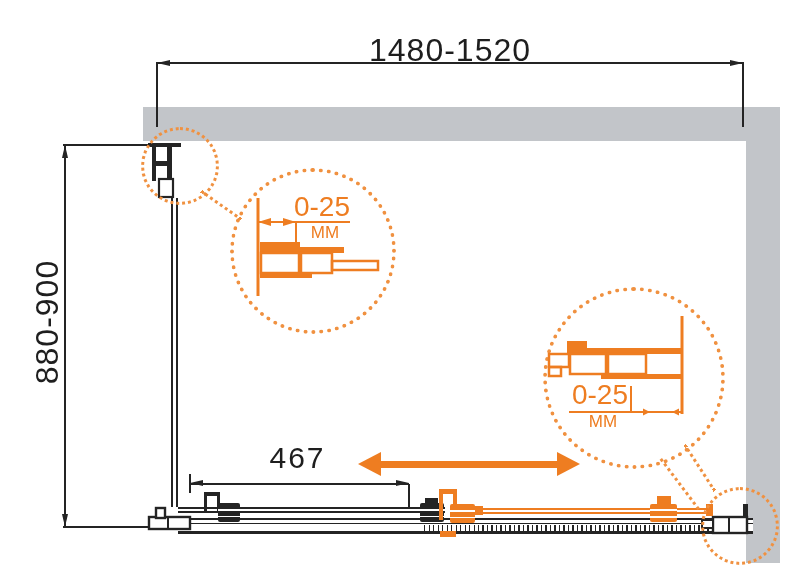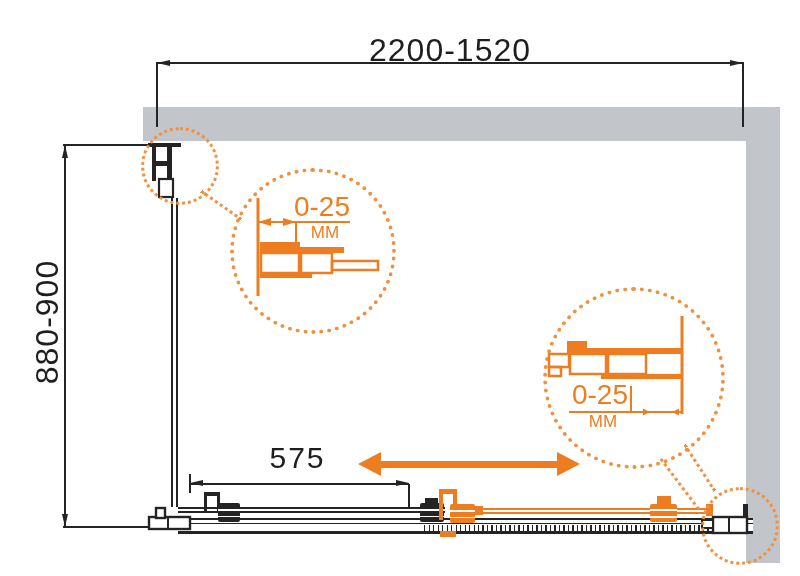--- a/index.html
+++ b/index.html
@@ -24,21 +24,21 @@
   svg text{font-family:"Liberation Sans",sans-serif;fill:#ee7d21;}
 </style>
 </head>
 <body>
 
 <div id="stage">
 
   <div class="abs" style="left:143px;top:107px;width:637px;height:34px;background:#c2c5c9;"></div>
   <div class="abs" style="left:746px;top:107px;width:34px;height:456px;background:#c2c5c9;"></div>
 
-  <div class="dim-text" style="left:310px;top:32px;width:280px;">2200-1520</div>
+  <div class="dim-text" style="left:310px;top:32px;width:280px;">1480-1520</div>
   <div class="abs blk" style="left:157px;top:62px;width:586px;height:2px;"></div>
   <div class="tri tri-left" style="left:157px;top:59.5px;"></div>
   <div class="tri tri-right" style="left:730px;top:59.5px;"></div>
   <div class="abs blk" style="left:156px;top:62px;width:2px;height:65px;"></div>
   <div class="abs blk" style="left:742px;top:62px;width:2px;height:65px;"></div>
 
   <div class="dim-text" style="left:47px;top:322px;transform:translate(-50%,-50%) rotate(-90deg);">880-900</div>
   <div class="abs blk" style="left:64px;top:145px;width:2px;height:382px;"></div>
   <div class="tri tri-up" style="left:61.5px;top:145px;"></div>
   <div class="tri tri-down" style="left:61.5px;top:514px;"></div>
@@ -87,21 +87,21 @@
   <div class="abs" style="left:453px;top:494px;width:4px;height:26px;background:#ee7d21;"></div>
   <div class="roller-org" style="left:450px;top:504px;width:25px;height:19px;"></div>
   <div class="abs" style="left:475px;top:506px;width:8px;height:9px;background:#ee7d21;"></div>
   <div class="abs" style="left:456px;top:508px;width:255px;height:6px;box-sizing:border-box;
               border-top:2px solid #ee7d21;border-bottom:2px solid #ee7d21;"></div>
   <div class="abs" style="left:706px;top:504px;width:7px;height:12px;background:#ee7d21;"></div>
   <div class="abs" style="left:657px;top:496px;width:14px;height:8px;background:#ee7d21;"></div>
   <div class="roller-org" style="left:650px;top:504px;width:27px;height:18px;"></div>
   <div class="abs" style="left:440px;top:531px;width:16px;height:6px;background:#ee7d21;"></div>
 
-  <div class="dim-text" style="left:240px;top:441px;width:115px;font-size:30px;letter-spacing:2px;">575</div>
+  <div class="dim-text" style="left:240px;top:441px;width:115px;font-size:30px;letter-spacing:2px;">467</div>
   <div class="abs blk" style="left:190px;top:483px;width:219px;height:2px;"></div>
   <div class="abs blk" style="left:189px;top:474px;width:2px;height:19px;"></div>
   <div class="tri tri-left" style="left:190px;top:480.2px;"></div>
   <div class="tri tri-right" style="left:396px;top:480.2px;"></div>
   <div class="abs blk" style="left:407.5px;top:484px;width:2px;height:23px;"></div>
 
   <div class="abs" style="left:358px;top:452px;width:222px;height:24px;">
     <div class="tri tri-oleft" style="left:0;top:0;"></div>
     <div class="tri tri-oright" style="right:0;top:0;"></div>
     <div class="abs" style="left:19px;right:19px;top:8.5px;height:7px;background:#ee7d21;"></div>

